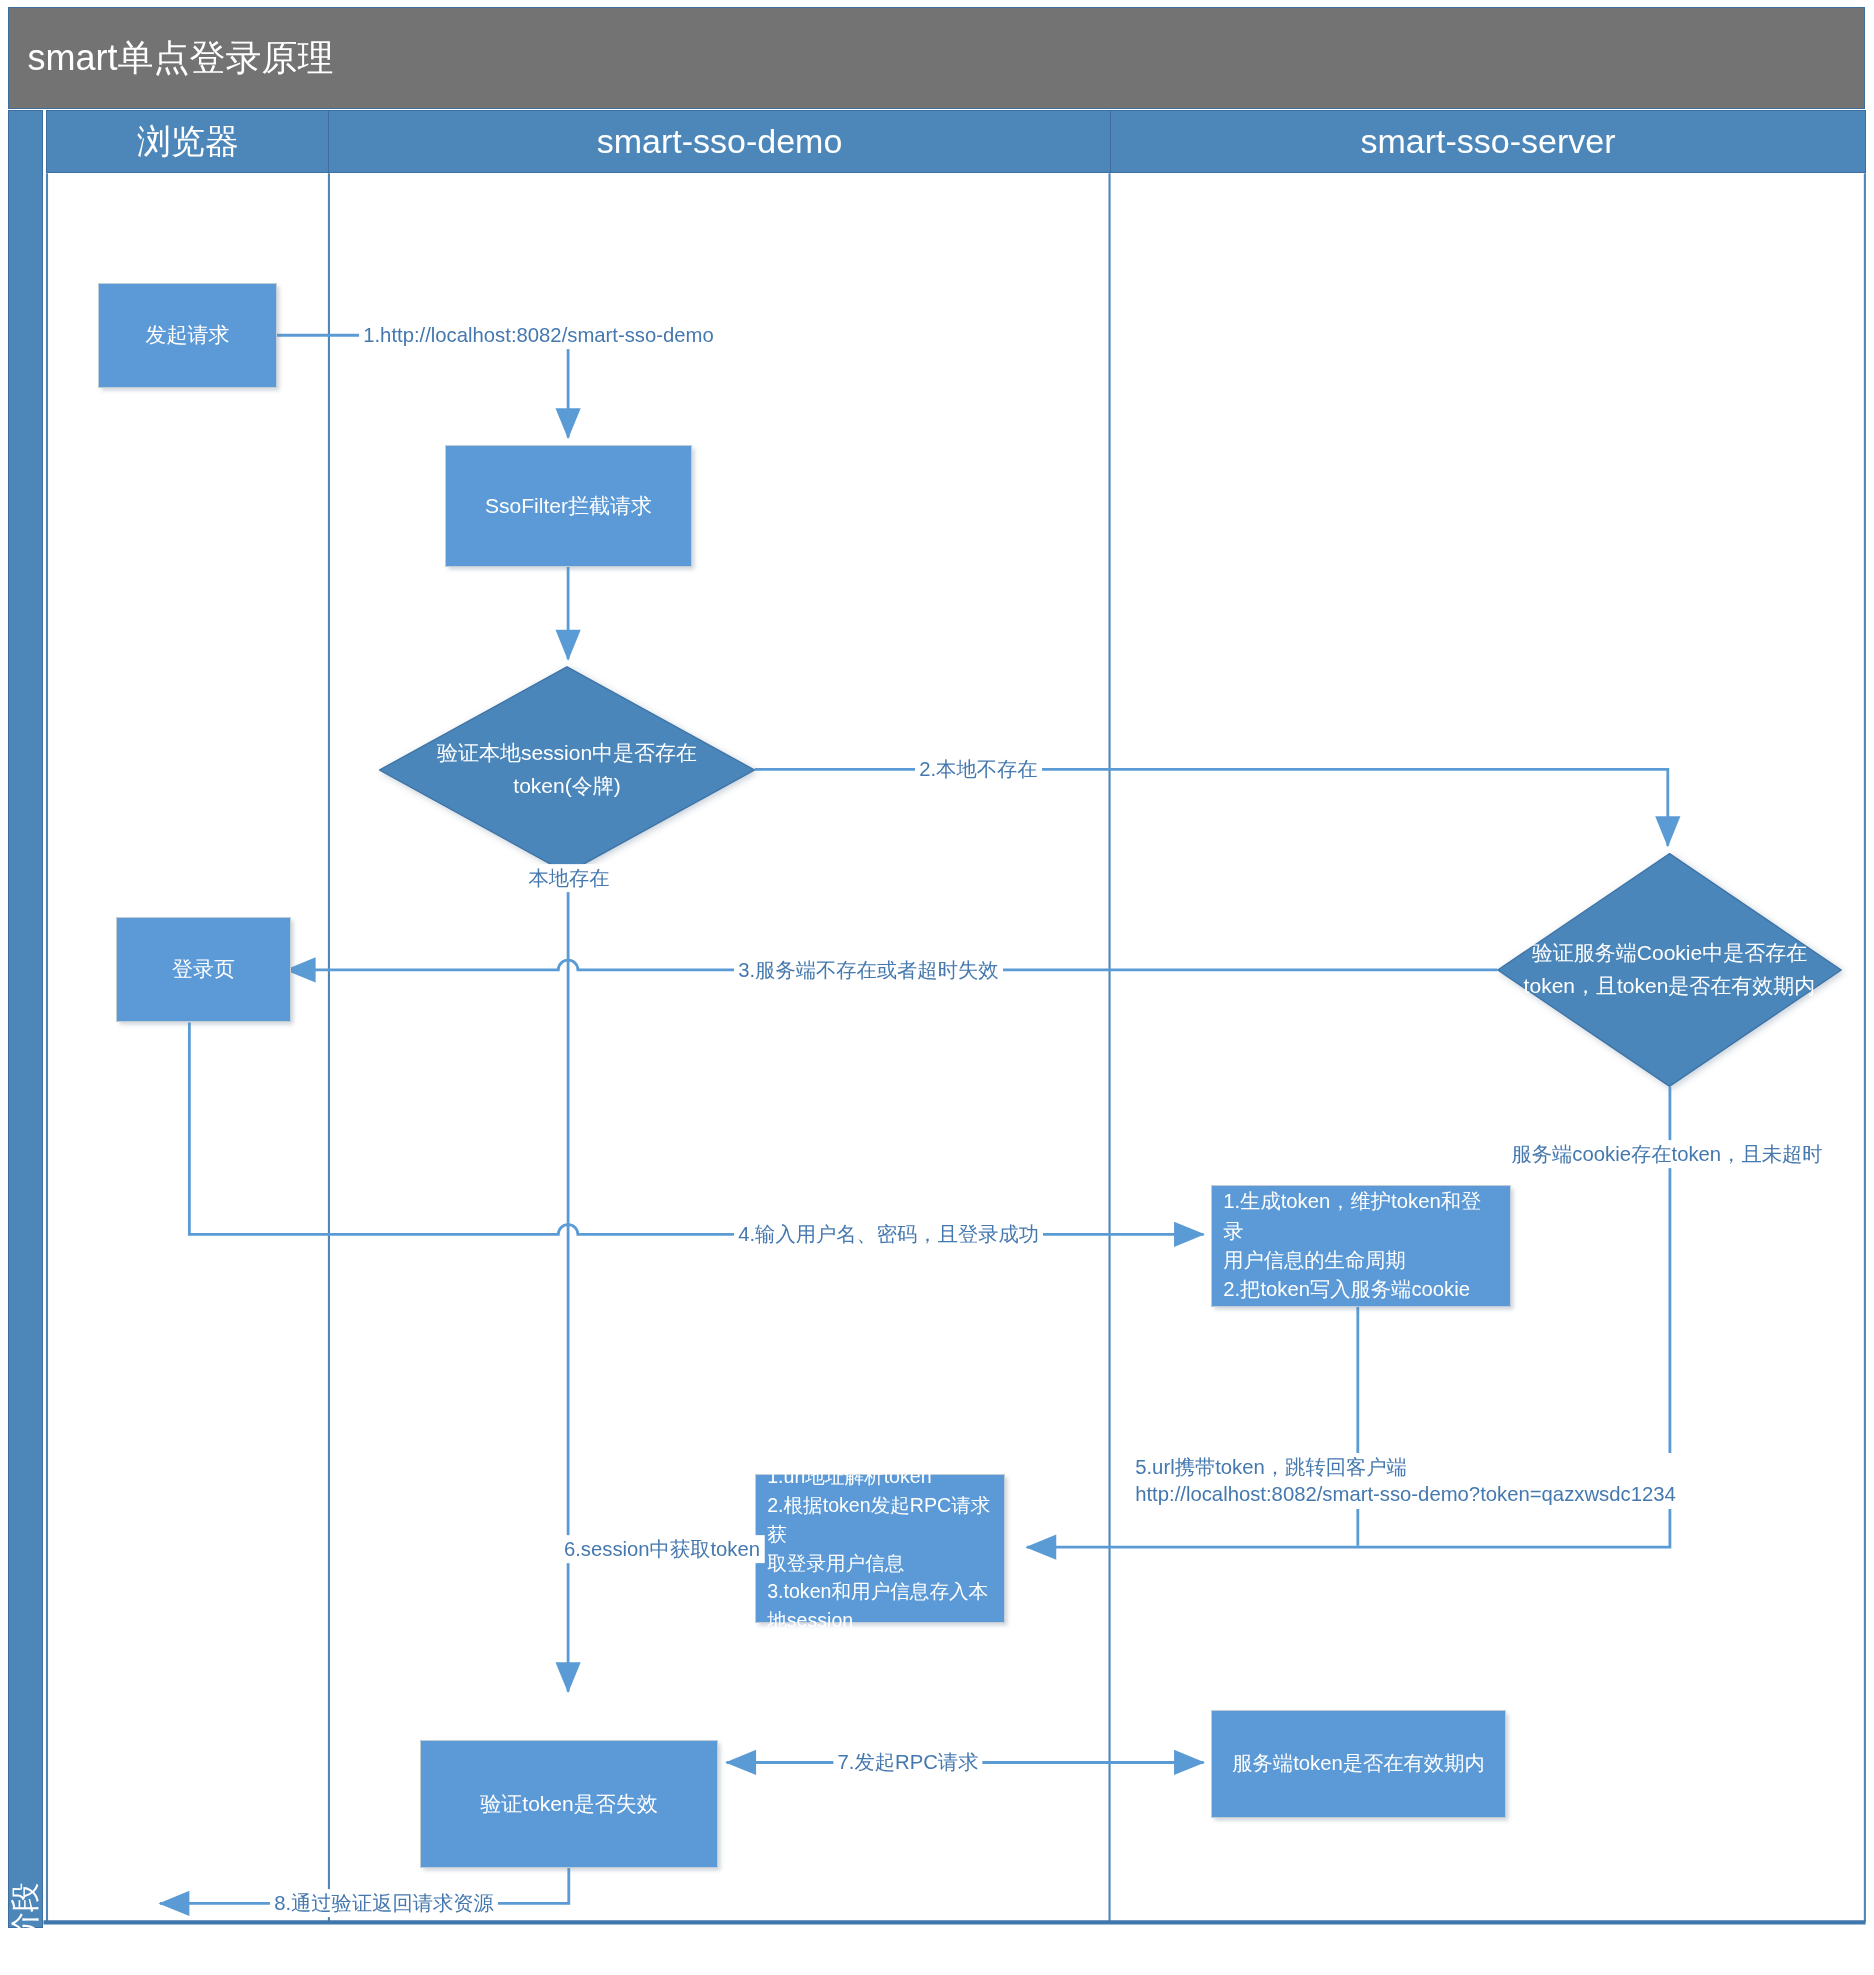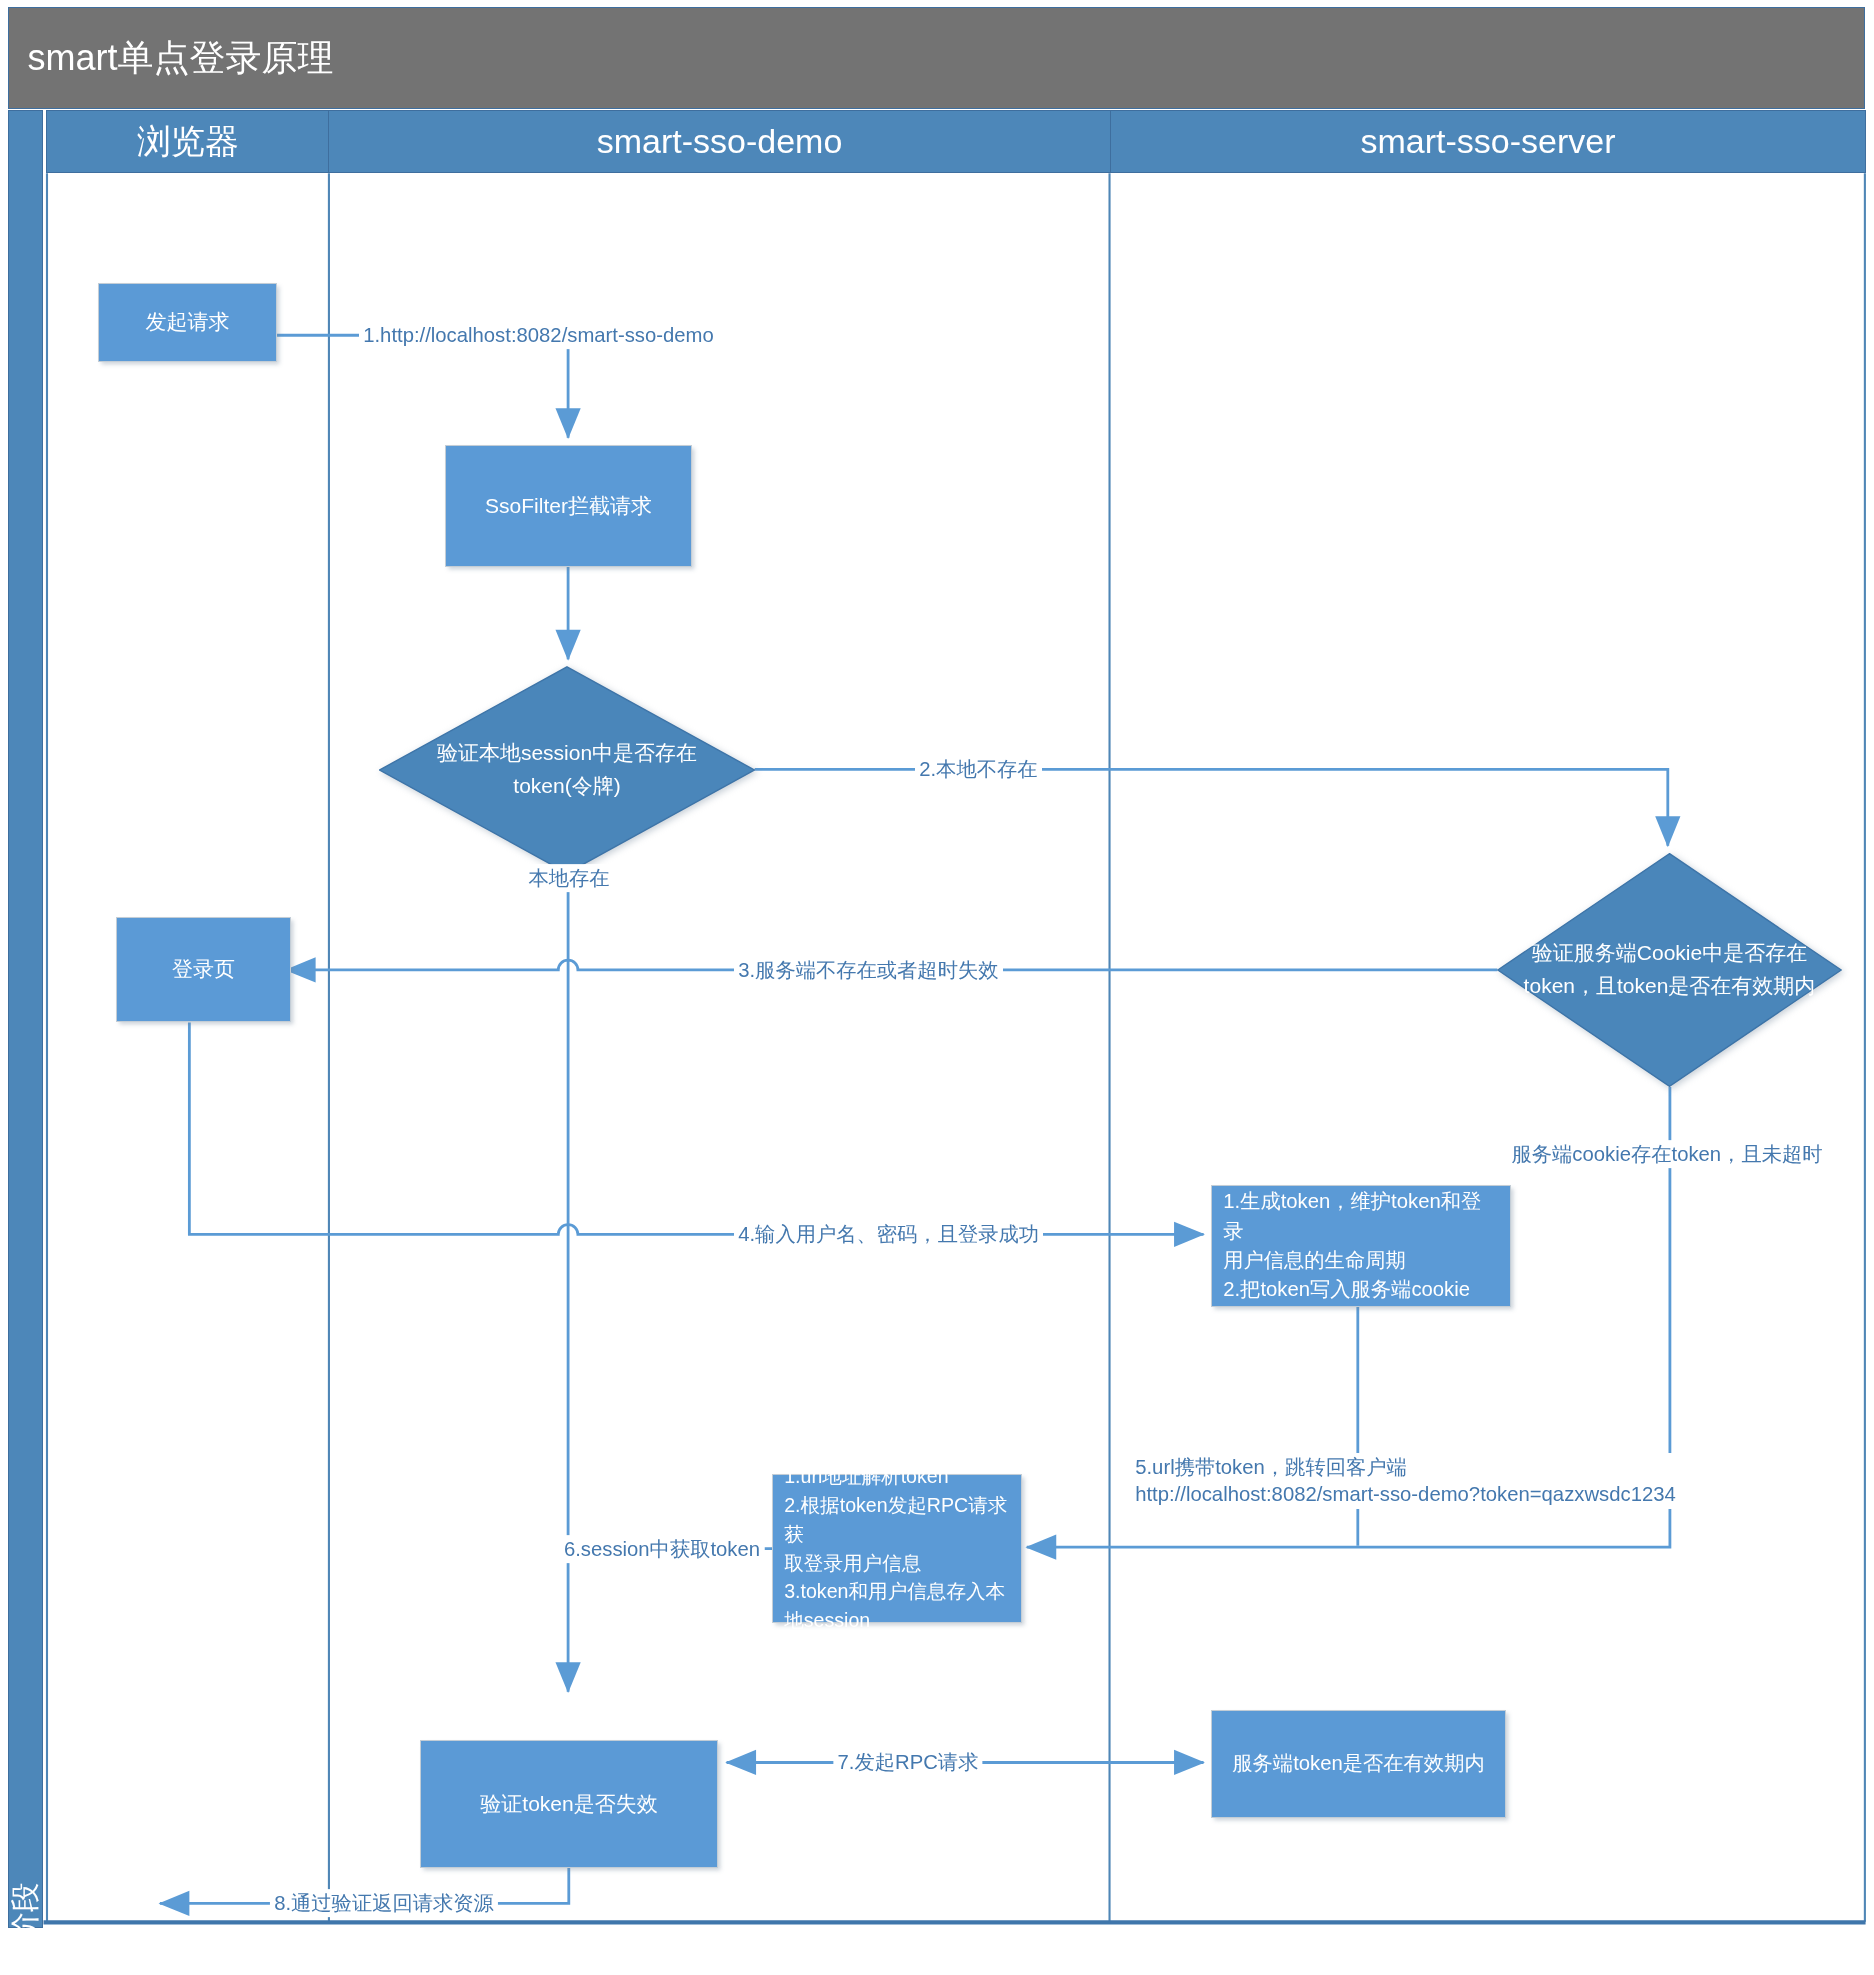--- a/index.html
+++ b/index.html
@@ -83,21 +83,21 @@
       <path d="M 810 1244 V 2208"></path>
       <path d="M 2381 1550 V 2206 H 1464" marker-end="url(#arrow)"></path>
       <path d="M 1936 1862 V 2204"></path>
       <path d="M 1101 2208 H 810 V 2412" marker-end="url(#arrow)"></path>
       <path d="M 1295 2513 H 1036" marker-end="url(#arrow)"></path>
       <path d="M 1295 2513 H 1716" marker-end="url(#arrow)"></path>
       <path d="M 811 2605 V 2714 H 228" marker-end="url(#arrow)"></path>
     </g>
   </svg>
 
-  <div class="node" style="left:98px;top:283px;width:179px;height:79px;">发起请求</div>
+  <div class="node" style="left:98px;top:283px;width:179px;height:105px;">发起请求</div>
 
   <div class="node" style="left:445px;top:445px;width:247px;height:122px;">SsoFilter拦截请求</div>
 
   <div class="diamond" style="left:379px;top:666px;width:376px;height:208px;">
     <svg width="376" height="208" viewBox="0 0 536 296">
       <polygon points="268,1 535,148 268,295 1,148" fill="#4a86ba" stroke="#3d74a8" stroke-width="2"></polygon>
     </svg>
     <div class="dtext">验证本地session中是否存在
 token(令牌)</div>
   </div>
@@ -109,21 +109,21 @@
       <polygon points="246,1 491,167 246,333 1,167" fill="#4a86ba" stroke="#3d74a8" stroke-width="2"></polygon>
     </svg>
     <div class="dtext" style="width:92%;">验证服务端Cookie中是否存在
 token，且token是否在有效期内</div>
   </div>
 
   <div class="node leftalign" style="left:1211px;top:1185px;width:300px;height:122px;font-size:20.3px;">1.生成token，维护token和登录
 用户信息的生命周期
 2.把token写入服务端cookie</div>
 
-  <div class="node leftalign" style="left:772px;top:1474px;width:250px;height:149px;font-size:19.6px;line-height:1.48;">1.url地址解析token
+  <div class="node leftalign" style="left:755px;top:1474px;width:250px;height:149px;font-size:19.6px;line-height:1.48;">1.url地址解析token
 2.根据token发起RPC请求获
 取登录用户信息
 3.token和用户信息存入本
 地session</div>
 
   <div class="node" style="left:420px;top:1699px;width:298px;height:128px;margin-top:41px;">验证token是否失效</div>
 
   <div class="node" style="left:1211px;top:1710px;width:295px;height:108px;font-size:20.3px;">服务端token是否在有效期内</div>
 
   <div class="elabel" style="left:359px;top:335px;">1.http://localhost:8082/smart-sso-demo</div>

